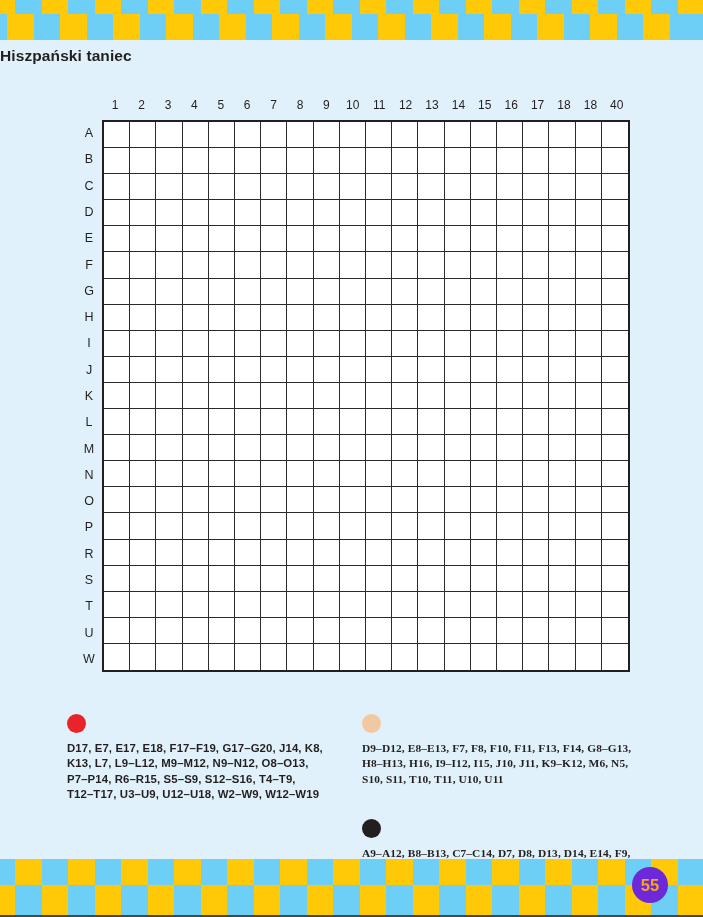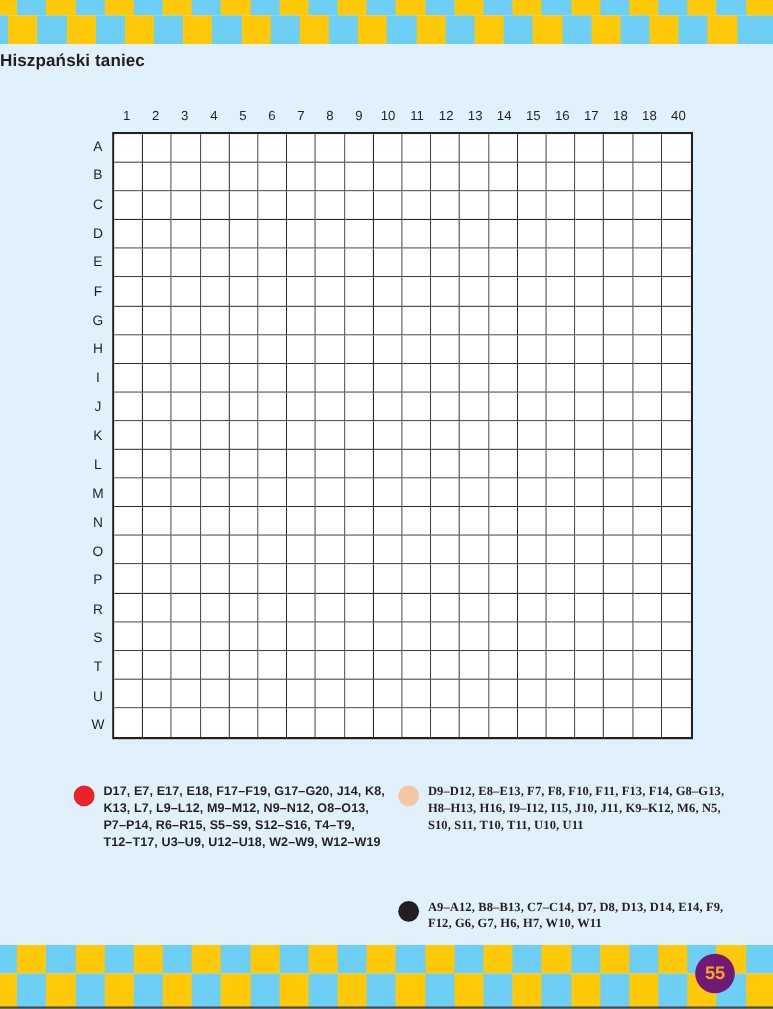--- a/index.html
+++ b/index.html
@@ -44,33 +44,33 @@
     display:grid; grid-template-rows:repeat(21,1fr); }
   .row-l { text-align:center; font-size:12.5px; display:flex; align-items:center; justify-content:center; }
   .grid-cells { position:absolute; left:102px; top:120px; width:528px; height:552px;
     box-sizing:border-box; border:2px solid #231F20; background:#fff;
     display:grid; grid-template-columns:repeat(20,1fr); grid-template-rows:repeat(21,1fr); }
   .cell { background:#fff; border-right:1px solid #2B2B2B; border-bottom:1px solid #2B2B2B; }
   .cell.last-col { border-right:none; }
   .cell.last-row { border-bottom:none; }
 
   
-  .legend-item { position:absolute; display:flex; gap:8px; align-items:flex-start; }
+  .legend-item { position:absolute; display:flex; gap:8px; align-items:flex-start;flex-direction:column; }
   .li-left  { left:67px;  top:713px; width:288px; }
   .li-right1{ left:362px; top:713px; width:302px; }
   .li-right2{ left:362px; top:794px; width:302px;margin-top:24px; }
   .dot { width:19px; height:19px; border-radius:50%; flex:none; margin-top:1px; }
   .coords { margin:0; font-size:11.4px; line-height:15.4px; font-weight:600;
     letter-spacing:0.1px; }
   .li-left  .coords { width:258px; }
   .li-right1 .coords, .li-right2 .coords { width:276px;font-family:Liberation Serif, serif; }
 
   
   .page-num { position:absolute; left:632px; top:867px; width:36px; height:36px;
-    background:#701a75; border-radius:50%; z-index:4;
+    background:#6d28d9; border-radius:50%; z-index:4;
     display:flex; align-items:center; justify-content:center; }
   .page-num span { font-size:16.5px; font-weight:700; color:#F9A51B; }
 </style>
 </head>
 <body>
 
 <div class="page">
 
   <div class="checker ck-top">
     <div class="checker-row r1"></div>

